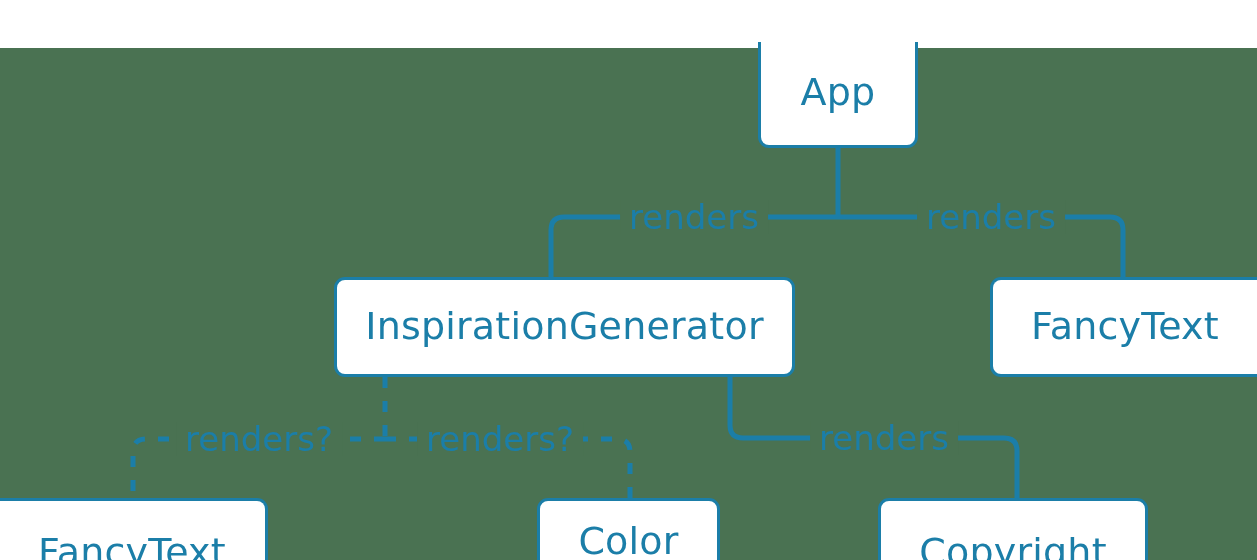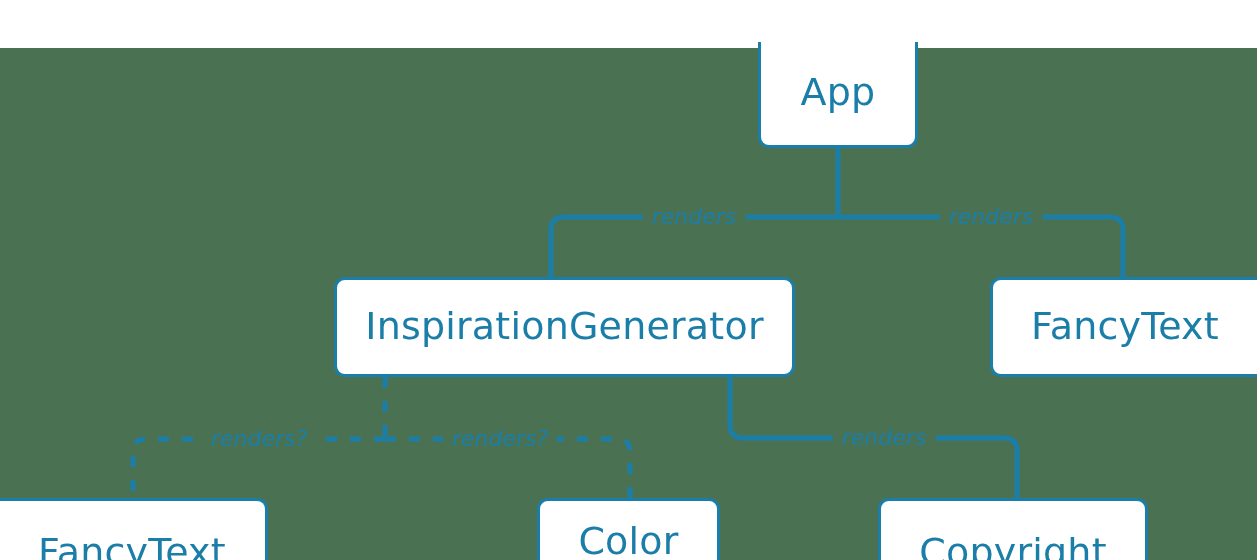--- a/index.html
+++ b/index.html
@@ -57,27 +57,26 @@
     border-top-right-radius: 0;
   }
   .node-label {
     display: block;
     line-height: 1;
     padding-bottom: 3px;
   }
   .edge-label {
     position: absolute;
     color: #1b7ea8;
-    font-size: 22px;
+    font-size: 34px;
     line-height: 1;
     white-space: nowrap;
     transform: translate(-50%, -50%);
     background: #4a7252;
     padding: 0 9px;
-    font-style: italic;
   }
 </style>
 </head>
 <body>
 
 <div id="diagram-root">
 
   <svg id="diagram-svg" viewBox="0 0 1257 560">
     <g fill="none" stroke="#1b7ea8" stroke-width="5" stroke-linecap="butt">
 

